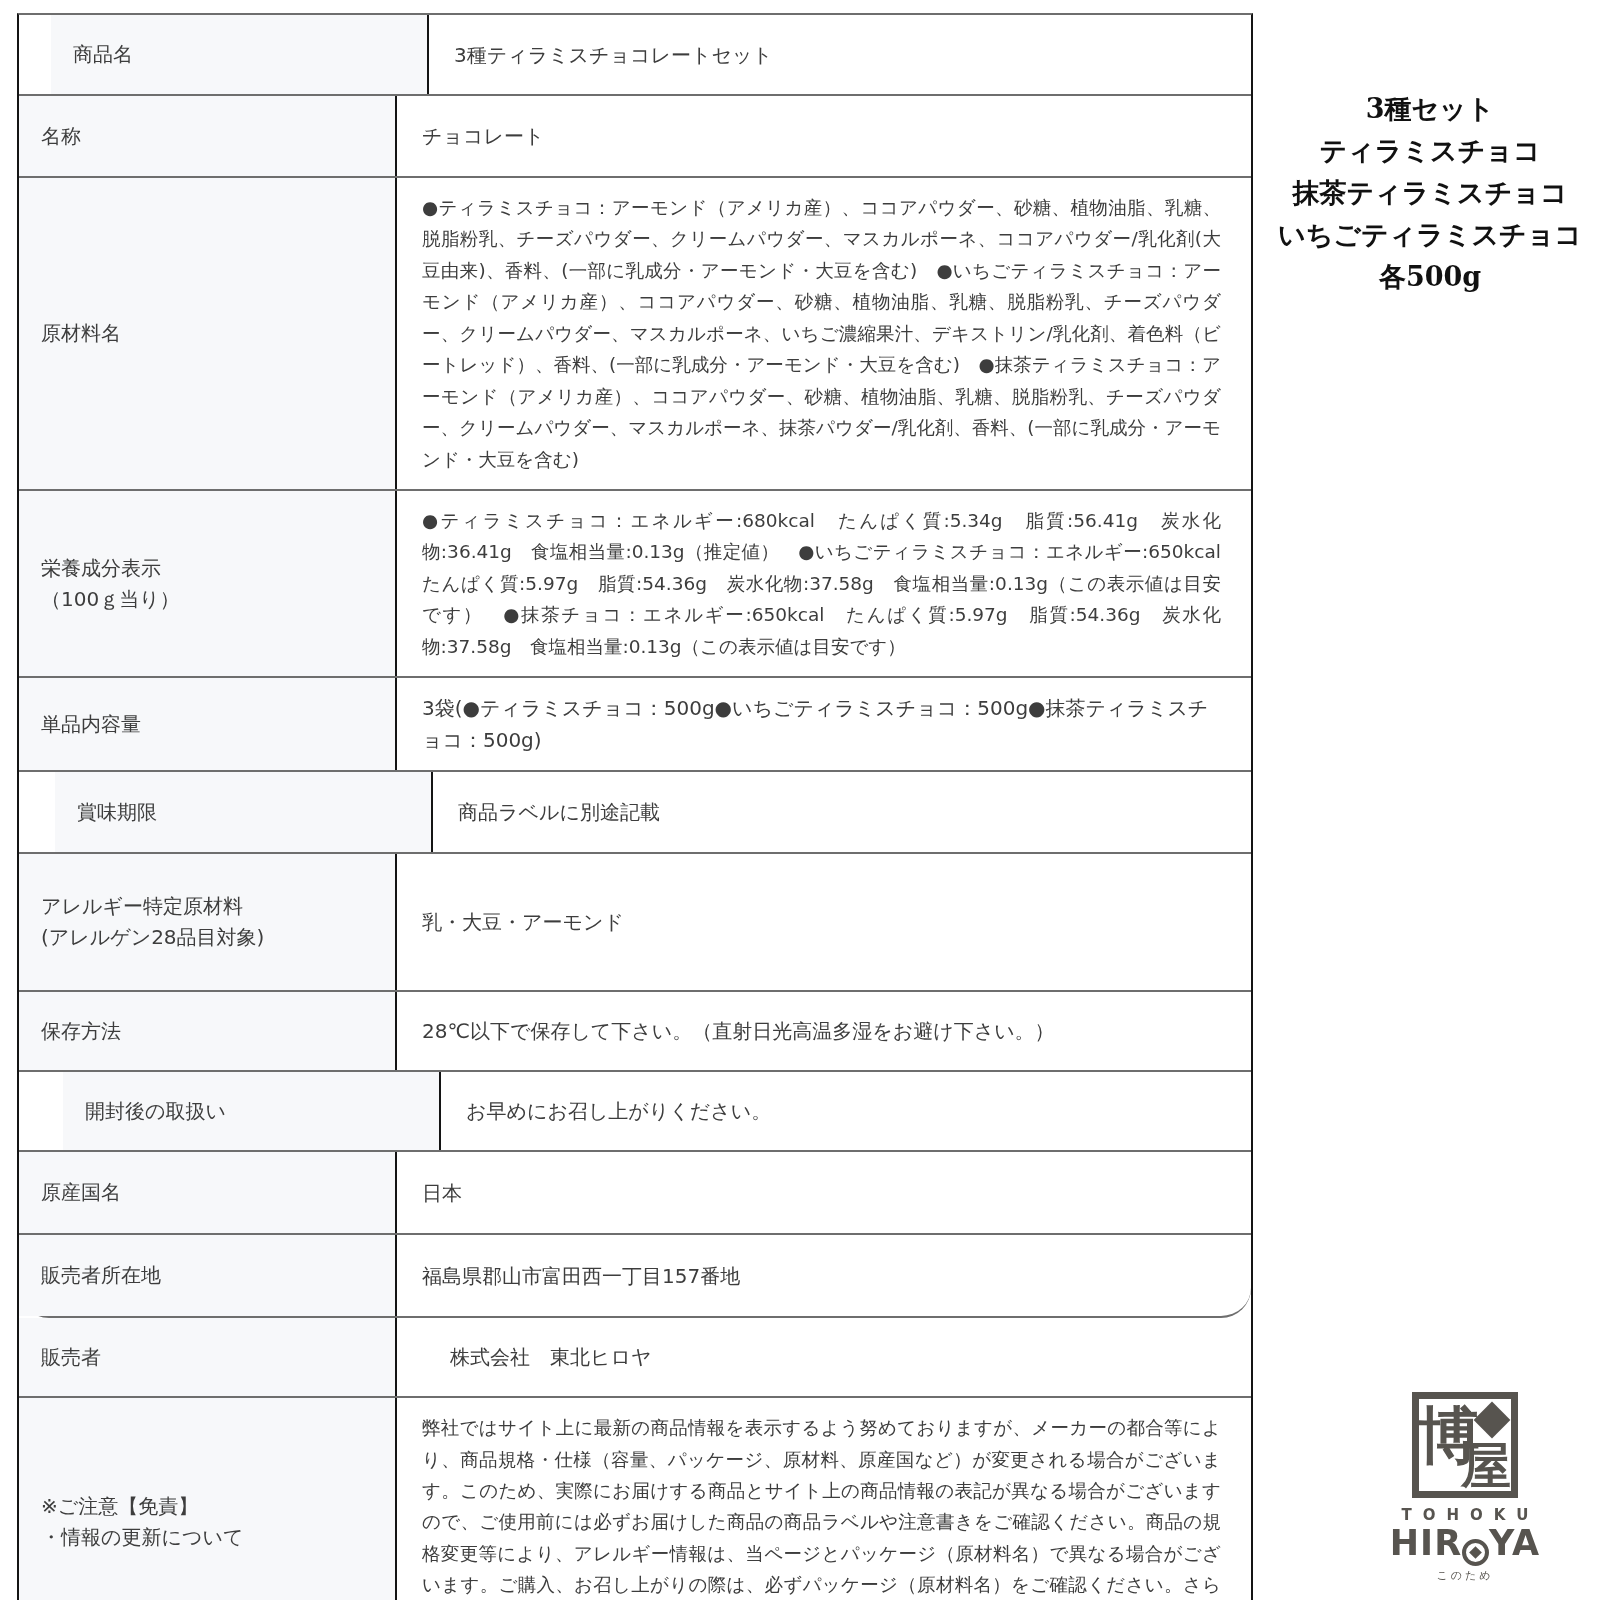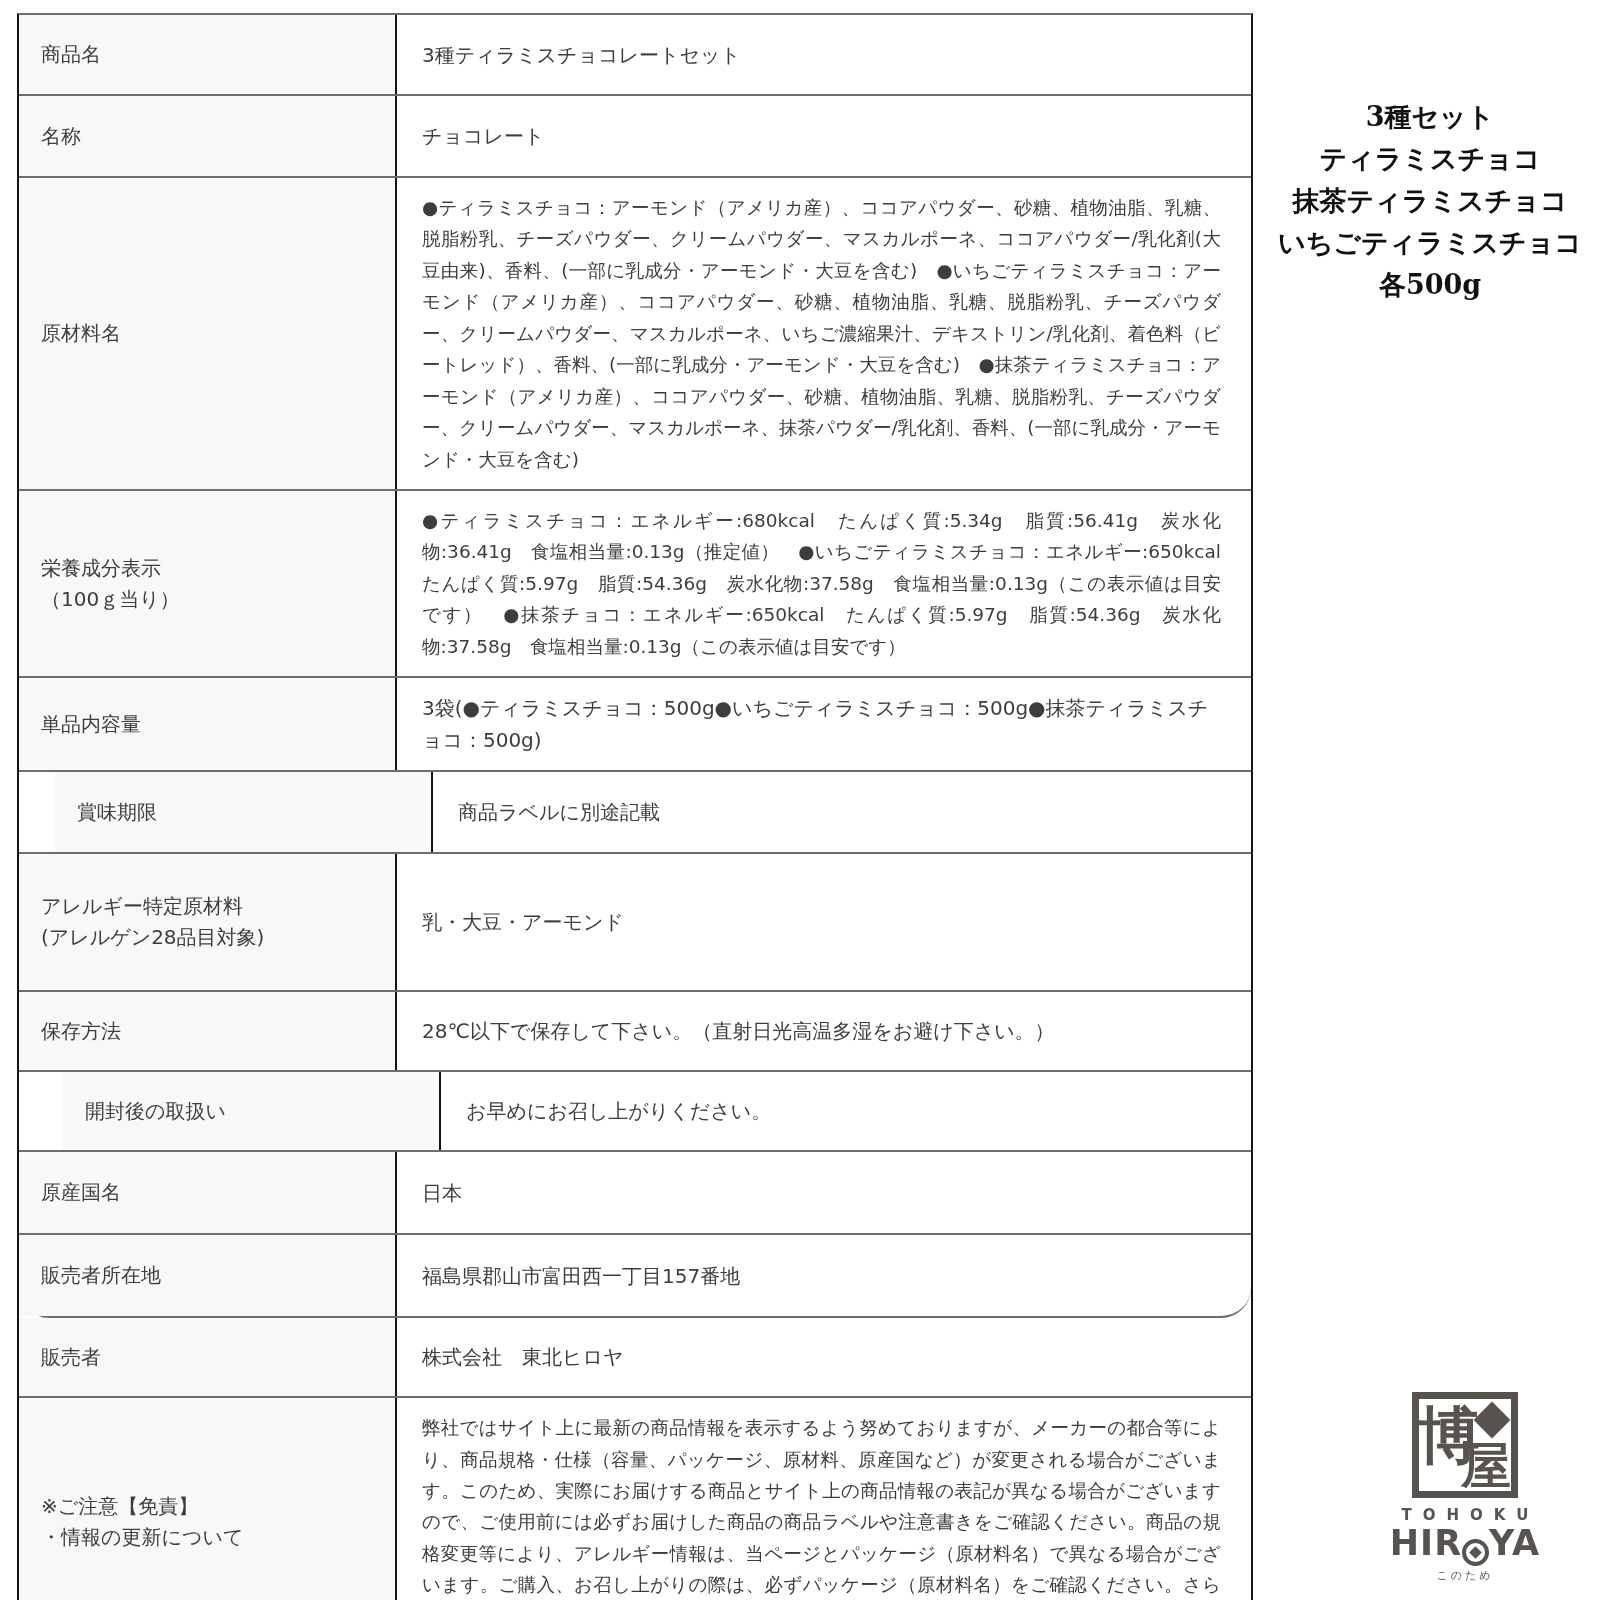--- a/index.html
+++ b/index.html
@@ -34,36 +34,36 @@
     border-right:2px solid var(--border-v);
     padding:14px 14px 14px 22px;
     font-size:20px;line-height:1.55;
     white-space:pre-line;
   }
   .cell.value{flex:1 1 auto;padding:14px 30px 14px 25px;font-size:20px;line-height:1.6;}
   .cell.value .text{width:100%;}
   .cell.value.long{font-size:18.5px;line-height:1.7;}
   .cell.value.long .text{text-align:justify;}
   
-  .spec-row:nth-child(1){min-height:81px;}
+  .spec-row:nth-child(1){min-height:81px;padding-left:32px;}
   .spec-row:nth-child(2){min-height:82px;}
   .spec-row:nth-child(3){min-height:281px;}
   .spec-row:nth-child(4){min-height:183px;}
   .spec-row:nth-child(5){min-height:88px;}
   .spec-row:nth-child(6){min-height:82px;padding-left:36px;}
   .spec-row:nth-child(7){min-height:138px;}
   .spec-row:nth-child(8){min-height:80px;}
   .spec-row:nth-child(9){min-height:80px;padding-left:44px;}
   .spec-row:nth-child(10){min-height:83px;}
   .spec-row:nth-child(11){min-height:83px;border-radius:30px;}
-  .spec-row:nth-child(12){min-height:80px;}
+  .spec-row:nth-child(12){min-height:80px;gap:28px;}
   .spec-row:nth-child(13){min-height:242px;}
   
   .side-note{
-    position:absolute;left:1262px;top:96px;width:336px;
+    position:absolute;left:1262px;top:88px;width:336px;
     text-align:center;color:#111;
     font-family:"DejaVu Serif","Liberation Serif",serif;
     font-weight:bold;font-size:27px;line-height:42px;
   }
   
   .logo{
     position:absolute;left:1385px;top:1392px;width:160px;
     text-align:center;color:var(--logo-color);
   }
   .seal{

